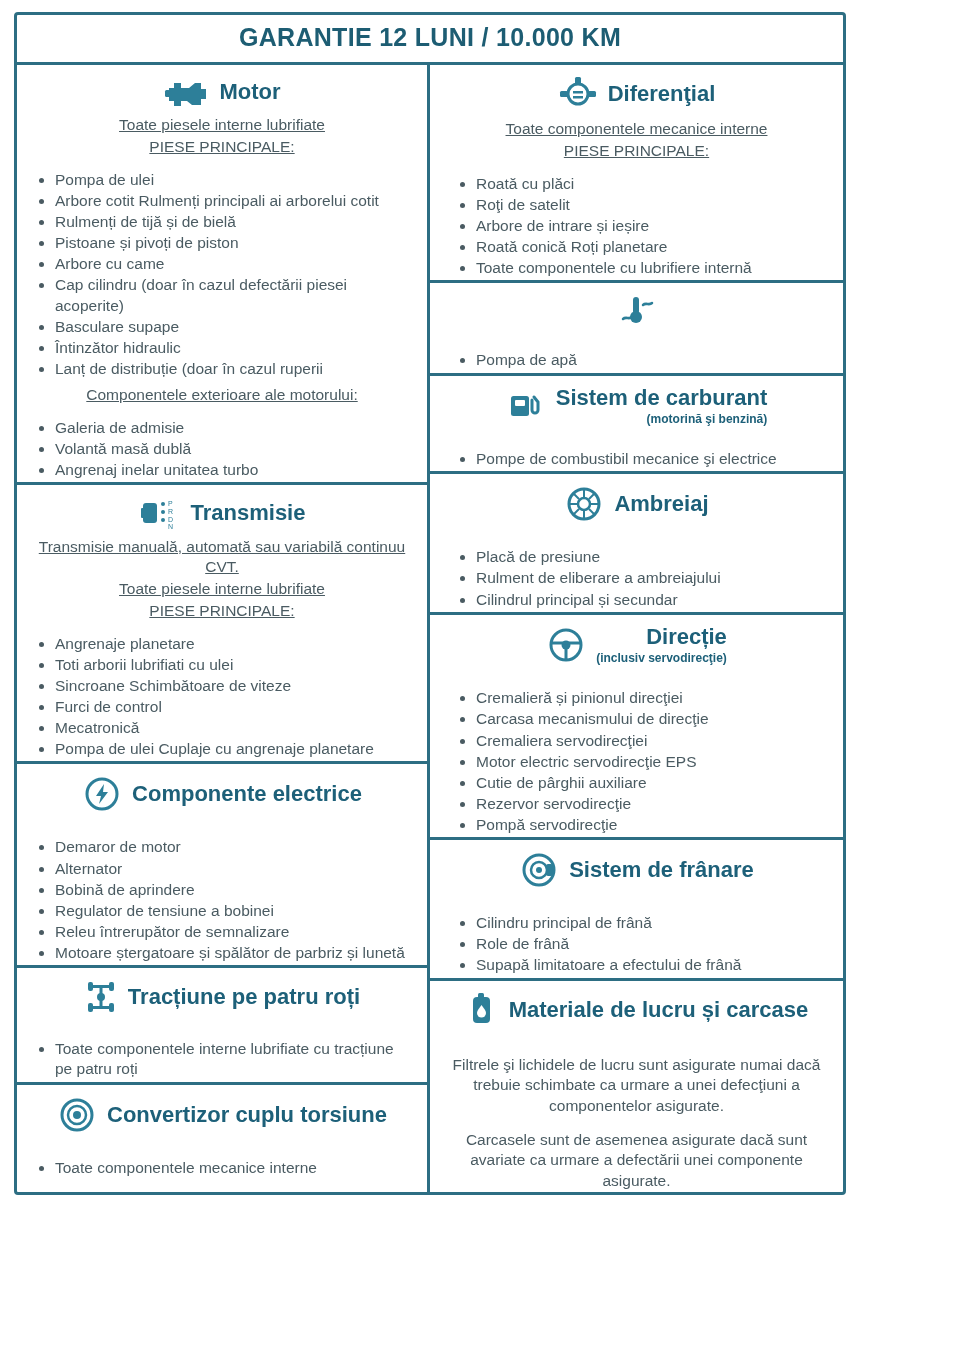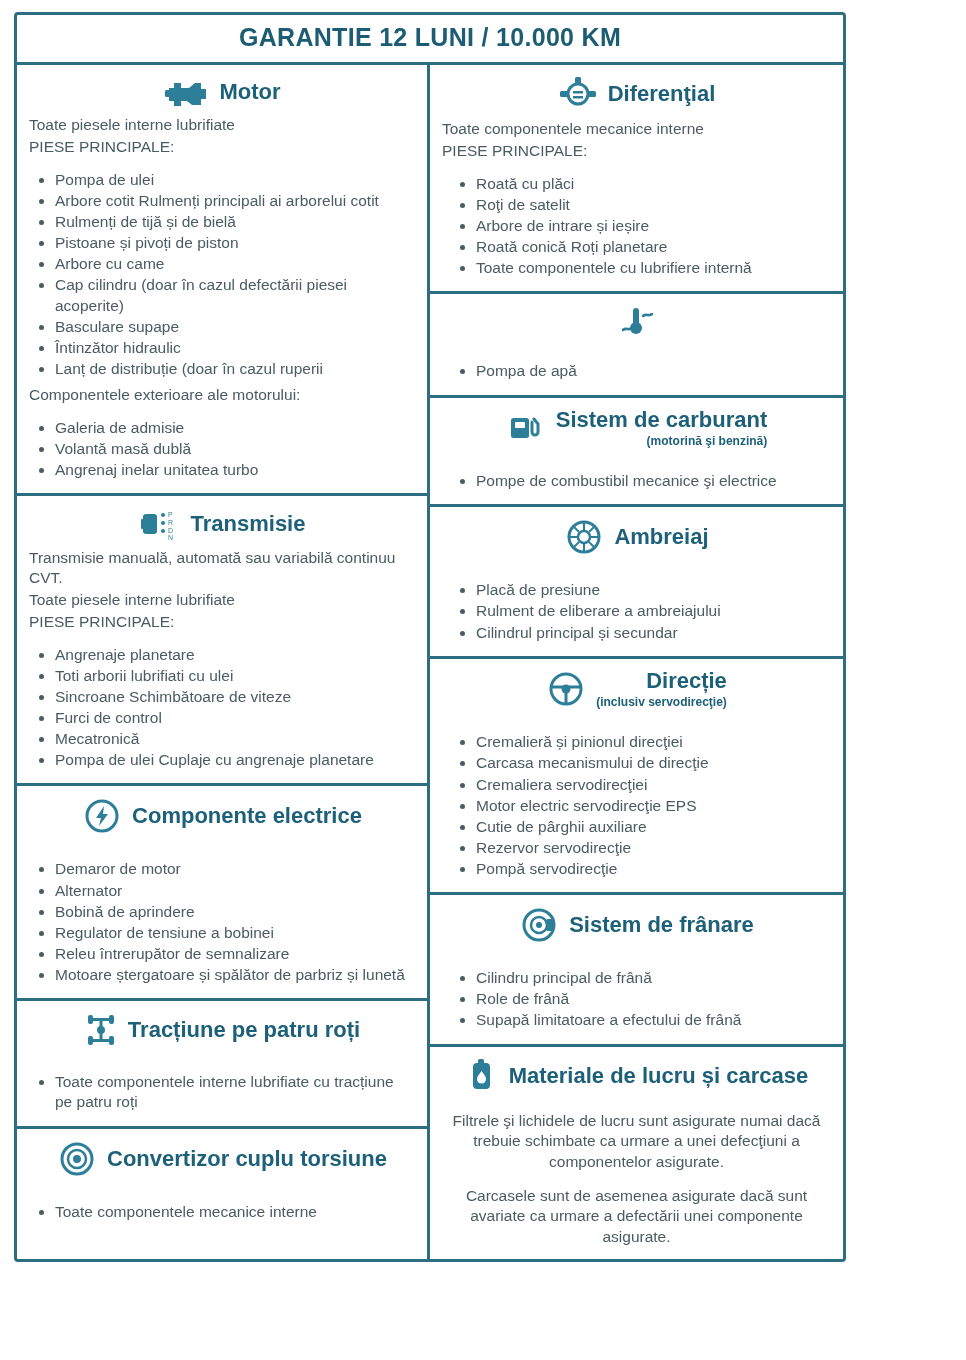--- a/index.html
+++ b/index.html
@@ -36,21 +36,21 @@
     align-items: stretch;
   }
   .col {
     width: 50%;
     display: flex;
     flex-direction: column;
   }
   .col-left { border-right: 3px solid #2d6e83; }
   .card {
     border-bottom: 3px solid #2d6e83;
-    padding: 10px 12px 12px 12px;
+    padding: 10px 12px 1px 12px;
   }
   .card:last-child { border-bottom: none; }
   .card-head {
     display: flex;
     align-items: center;
     justify-content: center;
     gap: 10px;
     margin-bottom: 6px;
   }
   .icon {
@@ -69,44 +69,45 @@
     line-height: 1.1;
   }
   .card-sub {
     font-size: 12px;
     font-weight: bold;
     color: #1d6079;
     line-height: 1.2;
     margin-top: 2px;
   }
   .intro {
-    text-align: left;
+    text-align: center;
     color: #4a5b62;
     font-size: 15.5px;
     line-height: 1.28;
     margin: 2px 0 2px 0;
+    text-decoration: underline;
   }
   .intro.small-gap { margin-top: 6px; }
   ul.items {
     margin: 13px 0 0 0;
     padding-left: 26px;
     color: #4a5b62;
     font-size: 15.5px;
     line-height: 1.30;
   }
   ul.items li {
     margin: 0 0 1px 0;
   }
   ul.items.indent-more { padding-left: 34px; }
   .note {
     text-align: center;
     color: #4a5b62;
     font-size: 15.5px;
     line-height: 1.32;
-    margin-top: 16px;
+    margin-top: 26px;
   }
   .note + .note { margin-top: 14px; }
   .spacer-sm { height: 4px; }
 </style>
 </head>
 <body>
 
 <div id="page">
   <div class="outer">
 

